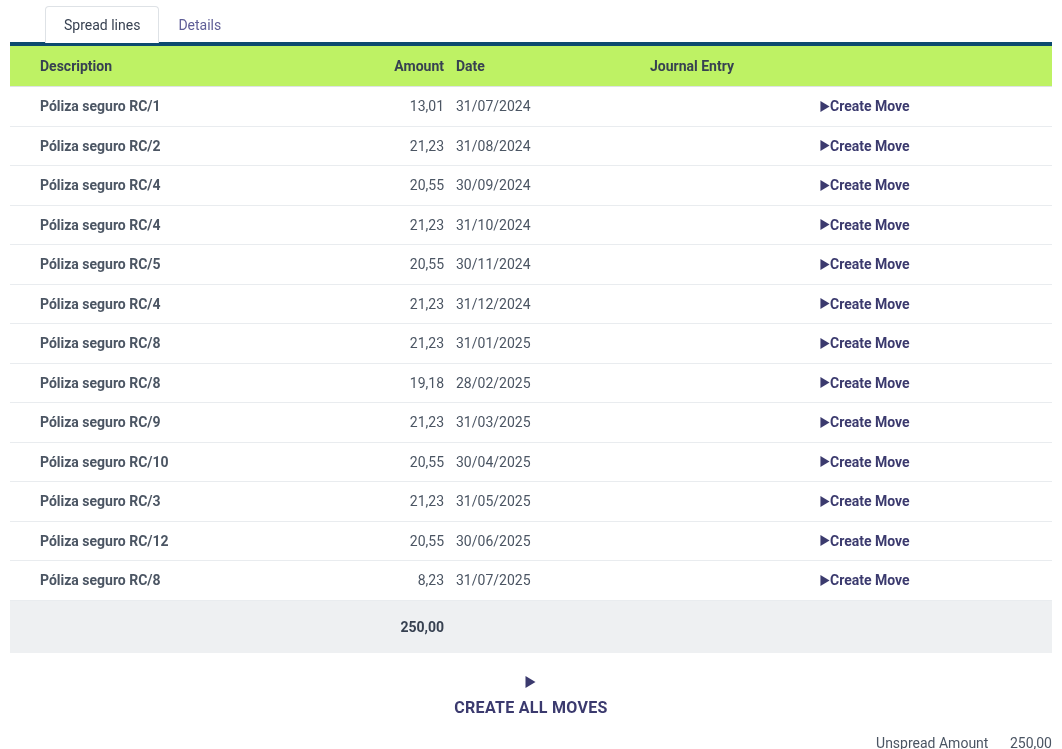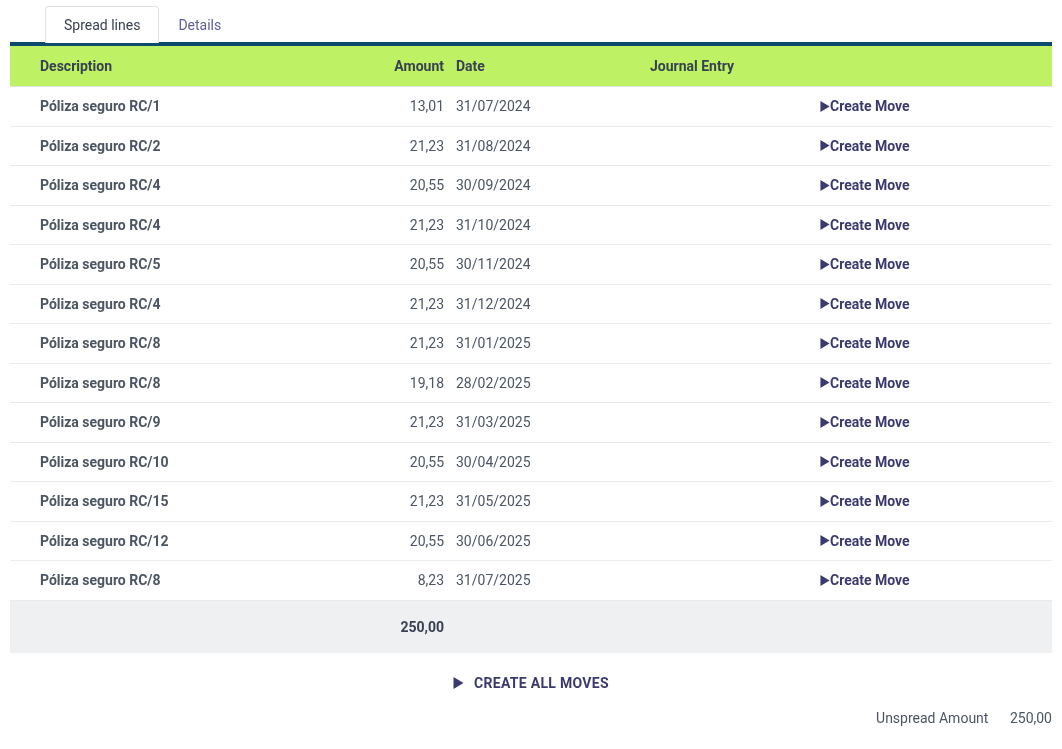--- a/index.html
+++ b/index.html
@@ -113,23 +113,24 @@
     padding: 22px 0 8px 0;
     text-align: center;
   }
   .create-all-btn {
     display: inline-flex;
     align-items: center;
     gap: 10px;
     color: #3b3a6e;
     font-weight: 700;
     cursor: pointer;
-    font-size: 14px;
+    font-size: 16px;
     text-transform: uppercase;
     letter-spacing: 0.3px;
+    flex-direction: column;
   }
   .unspread-row {
     padding: 10px 0 14px 0;
     text-align: right;
     color: #4b5563;
     font-size: 14px;
   }
   .unspread-row .label {
     margin-right: 18px;
   }
@@ -269,21 +270,21 @@
           <td class="col-date">30/04/2025</td>
           <td class="col-journal"></td>
           <td class="col-action"><span class="create-move-btn">
               <svg width="10" height="11" viewBox="0 0 10 12">
                 <path d="M0 0 L10 6 L0 12 Z"></path>
               </svg>
               <span>Create Move</span>
             </span></td>
         </tr>
         <tr>
-          <td class="col-desc">Póliza seguro RC/15</td>
+          <td class="col-desc">Póliza seguro RC/3</td>
           <td class="col-amount">21,23</td>
           <td class="col-date">31/05/2025</td>
           <td class="col-journal"></td>
           <td class="col-action"><span class="create-move-btn">
               <svg width="10" height="11" viewBox="0 0 10 12">
                 <path d="M0 0 L10 6 L0 12 Z"></path>
               </svg>
               <span>Create Move</span>
             </span></td>
         </tr>

